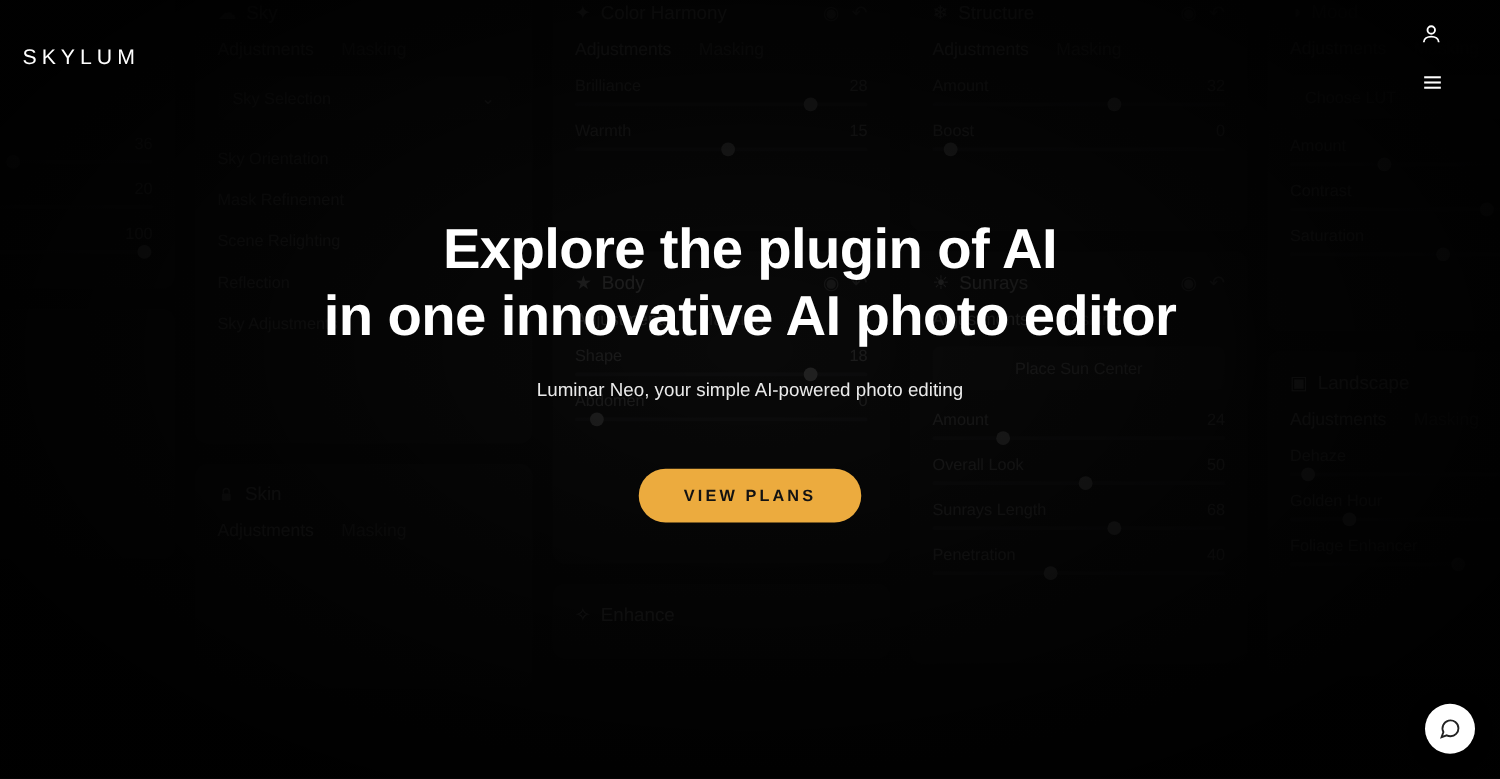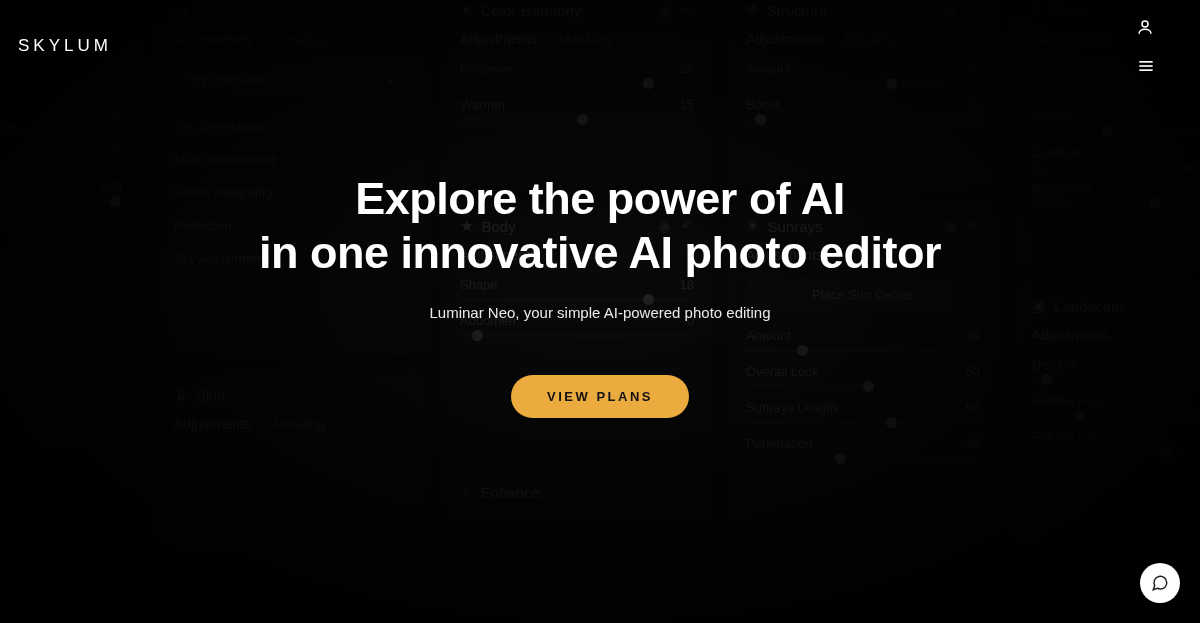--- a/index.html
+++ b/index.html
@@ -391,21 +391,21 @@
         </div>
     </div>
   </div>
 
 </div>
 
 <div class="overlay"></div>
 
 <section class="hero">
   <h1>
-    <span>Explore the power of AI</span><br>
+    <span>Explore the plugin of AI</span><br>
     <span>in one innovative AI photo editor</span>
   </h1>
   <p>
     <span>Luminar Neo, your simple AI-powered photo editing</span><br>
   </p>
   <button class="cta">VIEW PLANS</button>
 </section>
 
 <div class="chat">
   <svg viewBox="0 0 24 24" fill="none" stroke="#222" stroke-width="2">

